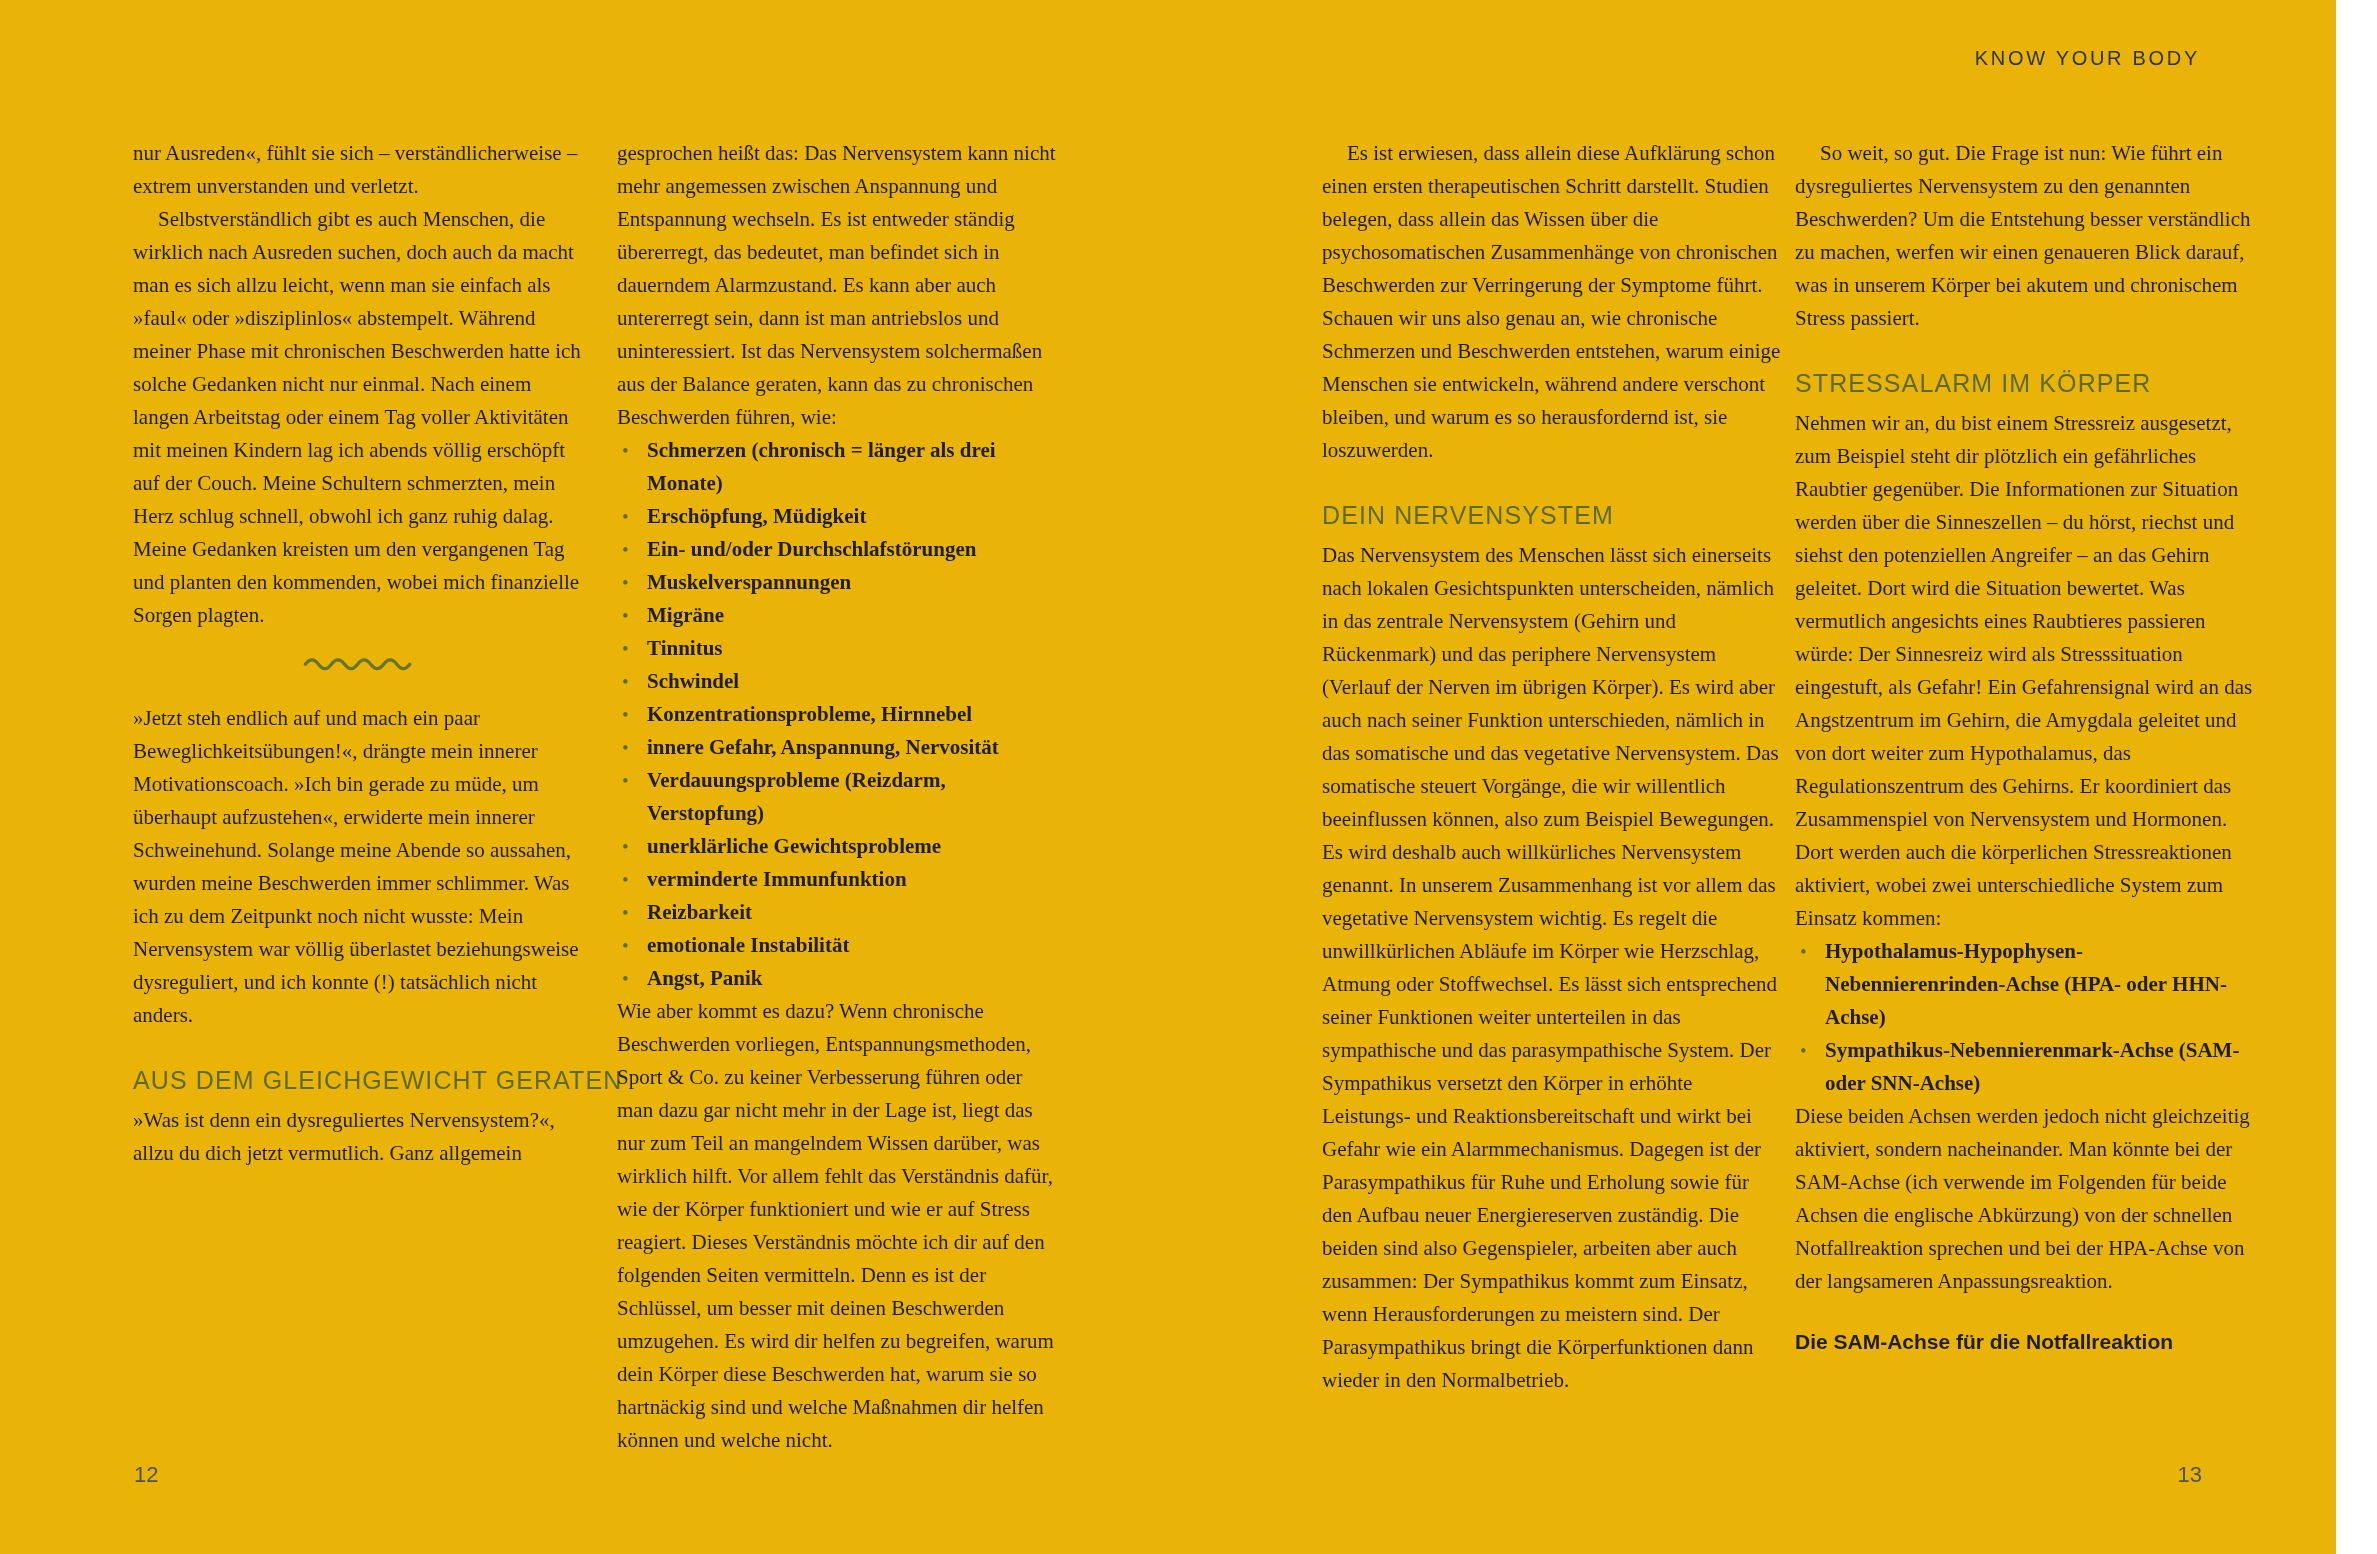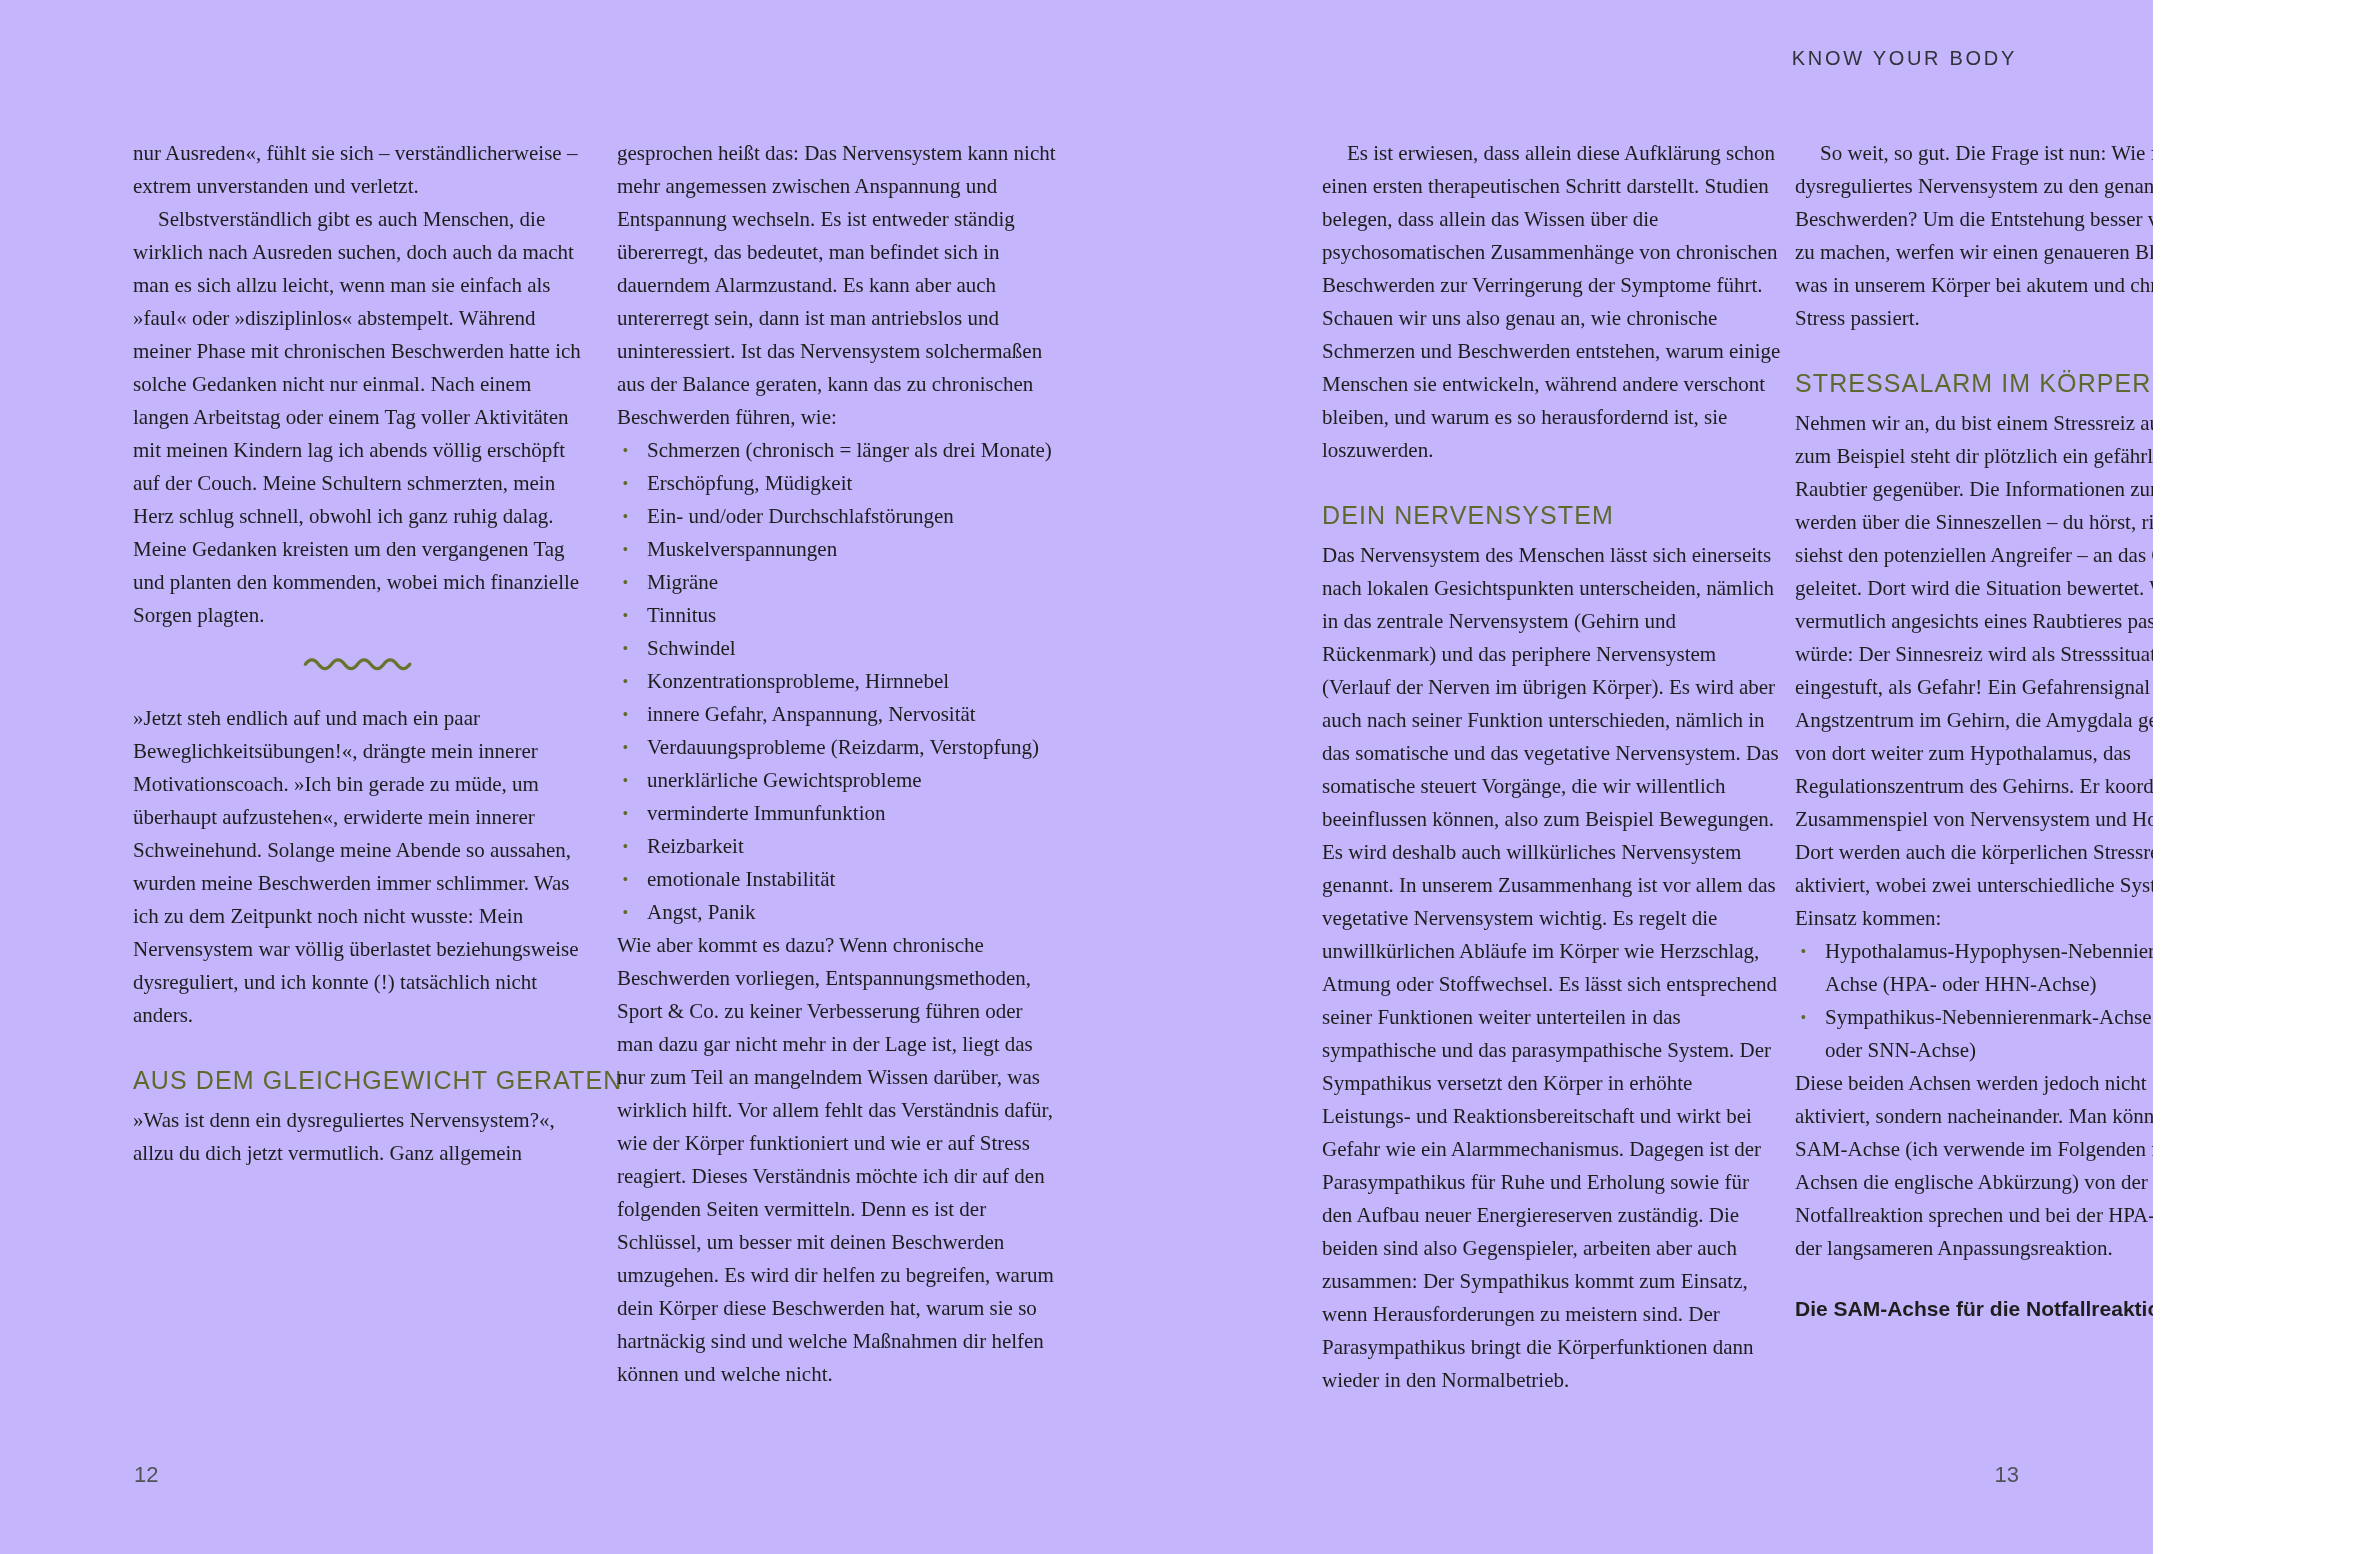--- a/index.html
+++ b/index.html
@@ -1,18 +1,18 @@
 <!DOCTYPE html>
 <html lang="de" style="font-size:8.7px"><head>
 <meta charset="utf-8">
 <style>
   html,body{margin:0;padding:0;background:#ffffff;}
   .spread{
-    position:relative;width:2153px;height:1555px;overflow:hidden;
-    background:#c4b5fd;color:#1f1e1c;
+    position:relative;width:2336px;height:1555px;overflow:hidden;
+    background:#eab308;color:#1f1e1c;
     font-family:"Liberation Serif", serif;
   }
   .running-head{
     position:absolute;top:47px;right:136px;
     font-family:"Liberation Sans", sans-serif;
     font-size:20px;letter-spacing:2.7px;color:#2f3338;white-space:nowrap;
   }
   .pagenum{
     position:absolute;font-family:"Liberation Sans", sans-serif;
     font-size:22px;color:#4f5356;
@@ -39,21 +39,21 @@
     font-family:"Liberation Sans", sans-serif;font-weight:400;
     font-size:25px;line-height:30.5px;letter-spacing:1.1px;color:#5c6a2c;
     white-space:nowrap;
   }
   .subheading{
     margin:28px 0 3.3px;
     font-family:"Liberation Sans", sans-serif;font-weight:700;
     font-size:21px;line-height:32px;color:#1f1e1c;
   }
   ul.bullets{list-style:none;margin:0;padding:0;}
-  ul.bullets li{position:relative;padding-left:30px;}
+  ul.bullets li{position:relative;padding-left:30px;font-weight:bold;}
   ul.bullets li::before{
     content:"\2022";position:absolute;left:5.4px;top:0;
     color:#5c6a2c;font-size:16.3px;line-height:33px;
   }
 </style>
 </head>
 <body>
 
 <div class="spread">
 

